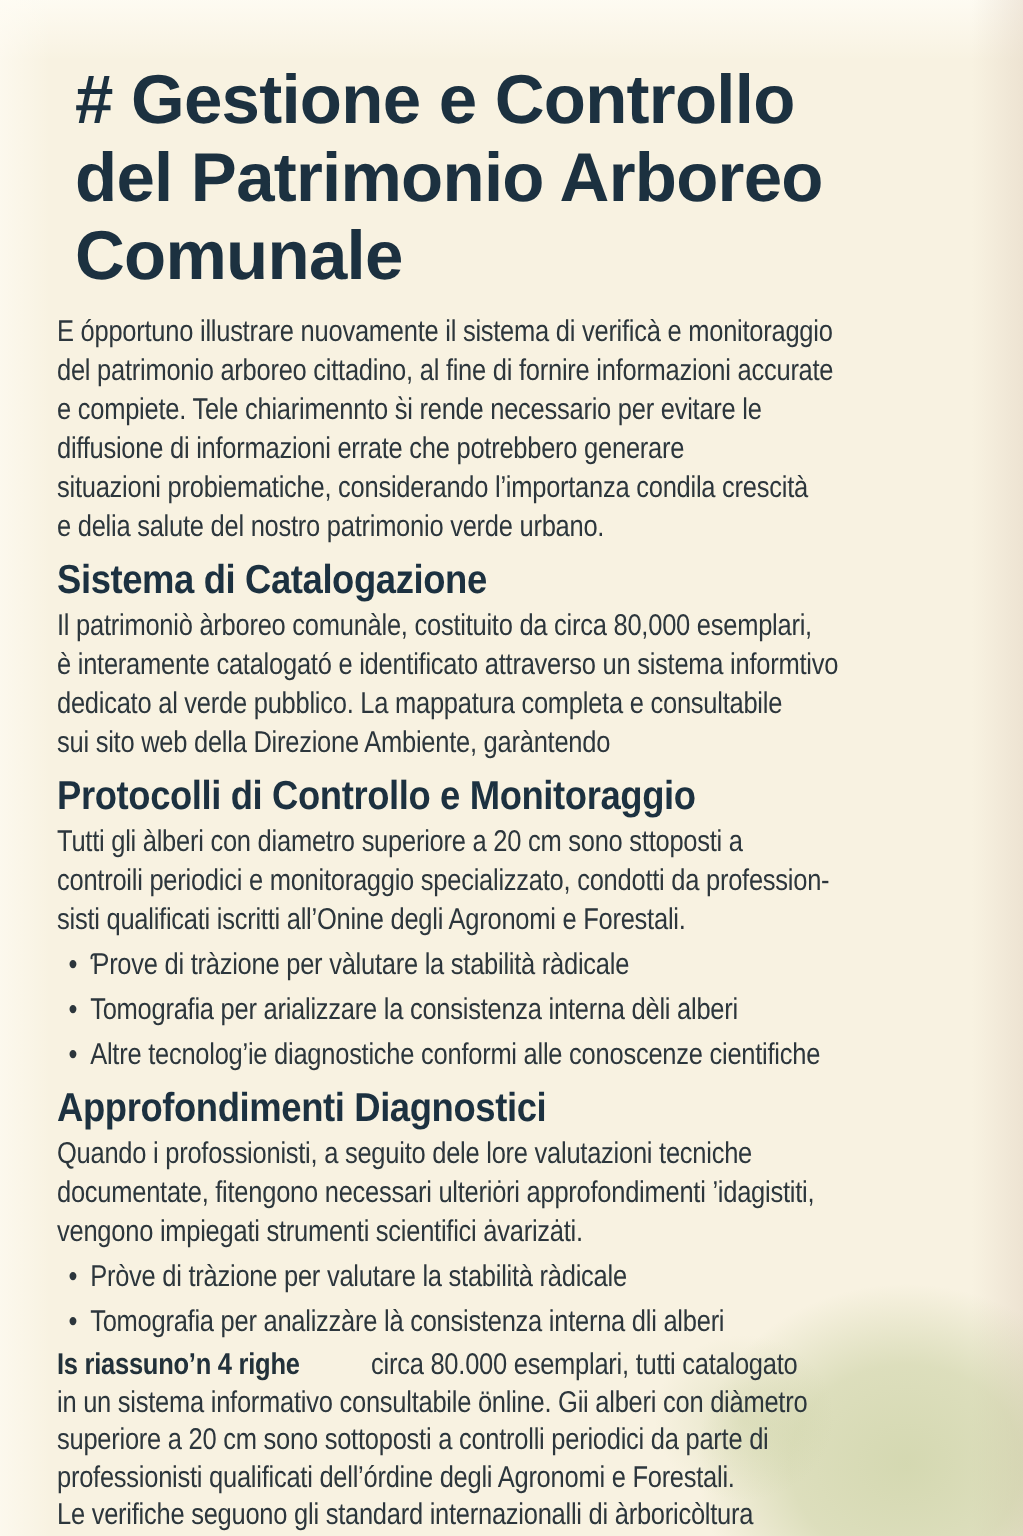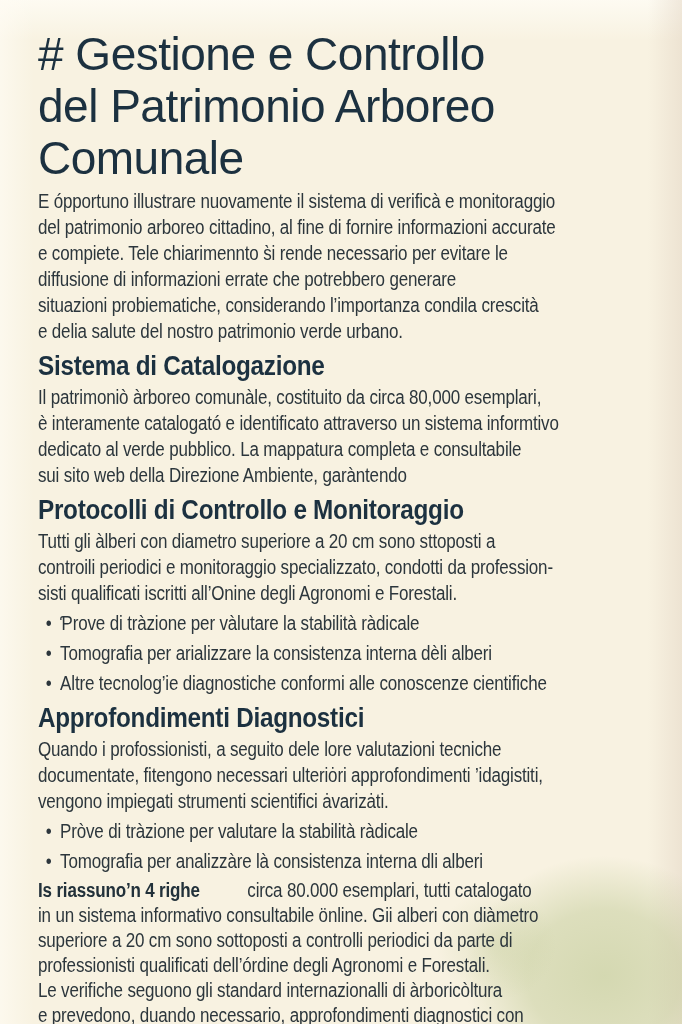--- a/index.html
+++ b/index.html
@@ -25,21 +25,21 @@
   }
   .stain::after {
     content:""; position:absolute; left:-28px; top:34px;
     width:120px; height:110px; border-radius:50%;
     background: radial-gradient(closest-side,
       rgba(183,195,138,0.30) 0%, rgba(183,195,138,0.0) 100%);
   }
   article { position:relative; padding:28px 38px 0 38px; }
 
   h1 {
-    margin:0; font-size:46px; line-height:52px; font-weight:400;
+    margin:12px; font-size:46px; line-height:52px; font-weight:700;
     letter-spacing:-0.5px; color:#1c3140; white-space:pre-line;
   }
   h2 {
     margin:8px 0 4px; font-size:27px; line-height:28px; font-weight:700;
     letter-spacing:-0.3px; color:#1c3140;
   }
   .condense   { transform:scaleX(0.85); transform-origin:0 0; width:117.5%; }
   .condense-h { transform:scaleX(0.90); transform-origin:0 0; width:111%; }
 
   .body {

